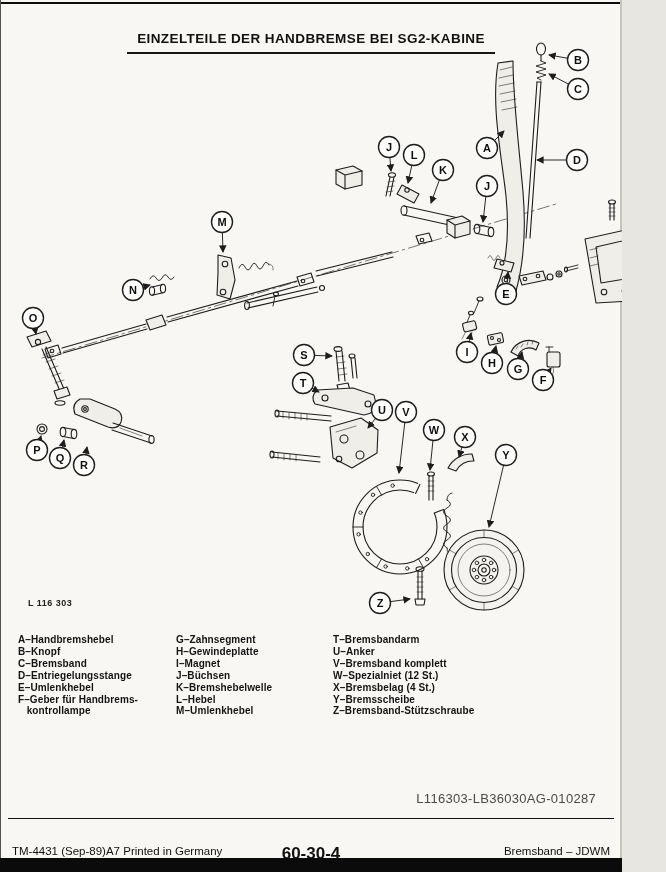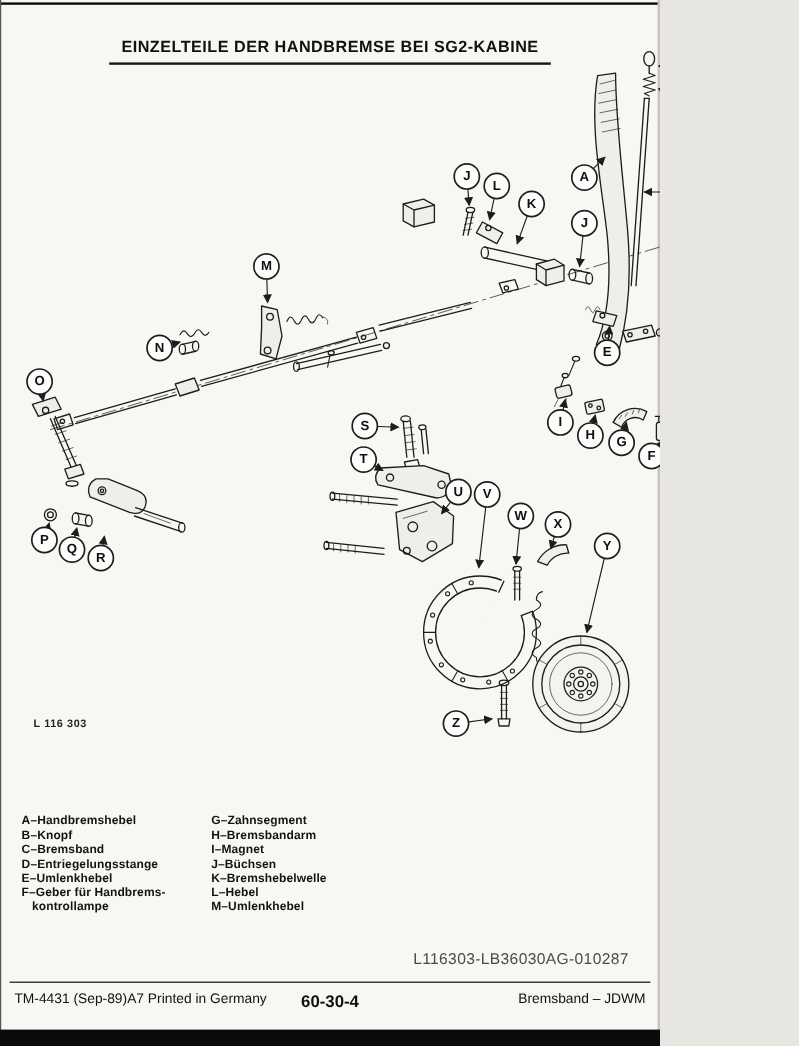--- a/index.html
+++ b/index.html
@@ -1,17 +1,17 @@
 <!DOCTYPE html>
 <html><head>
 <meta charset="utf-8">
 <style>
   html,body{margin:0;padding:0;}
   body{width:666px;height:872px;background:#e8e6e1;font-family:"Liberation Sans",sans-serif;}
-  .page{position:relative;width:550px;height:872px;background:#f8f7f4;overflow:hidden;}
+  .page{position:relative;width:622px;height:872px;background:#f8f7f4;overflow:hidden;}
 
   .scan-edge-top{position:absolute;top:2px;left:0;width:100%;height:2px;background:#0c0c0c;}
   .scan-edge-left{position:absolute;top:0;left:0;width:1px;height:100%;background:#55534e;}
   .scan-edge-right{position:absolute;top:0;right:0;width:2px;height:100%;background:#c7c4bd;}
   .scan-edge-bottom{position:absolute;top:858px;left:0;width:100%;height:14px;background:#0b0b0b;}
 
   .title{position:absolute;top:14px;left:0;width:100%;text-align:center;margin:0;}
   .title-inner{display:inline-block;font-size:13.5px;font-weight:700;letter-spacing:.4px;color:#111;
     border-bottom:2px solid #161616;padding:0 10px 6px;}
 
@@ -20,28 +20,28 @@
   .art .fillp{fill:#efeee9;}
   .art .paperfill{fill:#f8f7f4;stroke:none;}
   .art .thin{stroke-width:.55;}
   .art .mid{stroke-width:.9;}
   .art .cline{stroke-width:.6;stroke-dasharray:12 4 2.5 4;}
   .leader{stroke:#1d1d1d;stroke-width:.95;fill:none;}
   .callout-circle{fill:#fdfdfb;stroke:#1d1d1d;stroke-width:1.4;}
   .callout-text{font:700 11px "Liberation Sans",sans-serif;fill:#0e0e0e;text-anchor:middle;dominant-baseline:central;stroke:none;}
   .figure-code-text{font:700 9px "Liberation Sans",sans-serif;fill:#222;stroke:none;letter-spacing:.5px;}
 
-  .legend{position:absolute;top:634px;left:18px;right:6px;display:grid;grid-template-columns:158px 157px 153px 1fr;color:#131313;margin-top:45px;}
+  .legend{position:absolute;top:634px;left:18px;right:6px;display:grid;grid-template-columns:158px 157px 153px 1fr;color:#131313;}
   .legend-line{font-size:10px;font-weight:700;line-height:11.9px;white-space:pre;letter-spacing:.1px;}
 
   .print-ref{position:absolute;top:791px;right:26px;font-size:13px;color:#4a4a4a;letter-spacing:.3px;text-align:center;}
   .footer-rule{position:absolute;top:818px;left:8px;right:8px;border-top:1.5px solid #101010;}
-  .footer{position:absolute;top:827px;left:12px;right:12px;height:18px;font-size:11.5px;color:#101010;}
+  .footer{position:absolute;top:845px;left:12px;right:12px;height:18px;font-size:11.5px;color:#101010;}
   .f-left{position:absolute;left:0;top:0;}
-  .f-center{position:absolute;left:50%;transform:translateX(-50%);top:-1px;font-weight:700;font-size:14px;}
+  .f-center{position:absolute;left:50%;transform:translateX(-50%);top:-1px;font-weight:700;font-size:17px;}
   .f-right{position:absolute;right:0;top:0;}
 </style>
 </head>
 <body>
 
 <div class="page">
   <div class="scan-edge-top"></div>
   <div class="scan-edge-left"></div>
   <div class="scan-edge-right"></div>
 
@@ -402,26 +402,35 @@
         <div class="legend-line">A–Handbremshebel</div>
         <div class="legend-line">B–Knopf</div>
         <div class="legend-line">C–Bremsband</div>
         <div class="legend-line">D–Entriegelungsstange</div>
         <div class="legend-line">E–Umlenkhebel</div>
         <div class="legend-line">F–Geber für Handbrems-</div>
         <div class="legend-line">   kontrollampe</div>
       </div>
       <div class="legend-col">
         <div class="legend-line">G–Zahnsegment</div>
-        <div class="legend-line">H–Bremsbandarm</div>
+        <div class="legend-line">H–Gewindeplatte</div>
         <div class="legend-line">I–Magnet</div>
         <div class="legend-line">J–Büchsen</div>
         <div class="legend-line">K–Bremshebelwelle</div>
         <div class="legend-line">L–Hebel</div>
         <div class="legend-line">M–Umlenkhebel</div>
+      </div>
+      <div class="legend-col">
+        <div class="legend-line">T–Bremsbandarm</div>
+        <div class="legend-line">U–Anker</div>
+        <div class="legend-line">V–Bremsband komplett</div>
+        <div class="legend-line">W–Spezialniet (12 St.)</div>
+        <div class="legend-line">X–Bremsbelag (4 St.)</div>
+        <div class="legend-line">Y–Bremsscheibe</div>
+        <div class="legend-line">Z–Bremsband-Stützschraube</div>
       </div>
     </div>
 
   <div class="print-ref">L116303-LB36030AG-010287</div>
   <div class="footer-rule"></div>
   <div class="footer">
     <span class="f-left">TM-4431 (Sep-89)A7 Printed in Germany</span>
     <span class="f-center">60-30-4</span>
     <span class="f-right">Bremsband – JDWM</span>
   </div>

